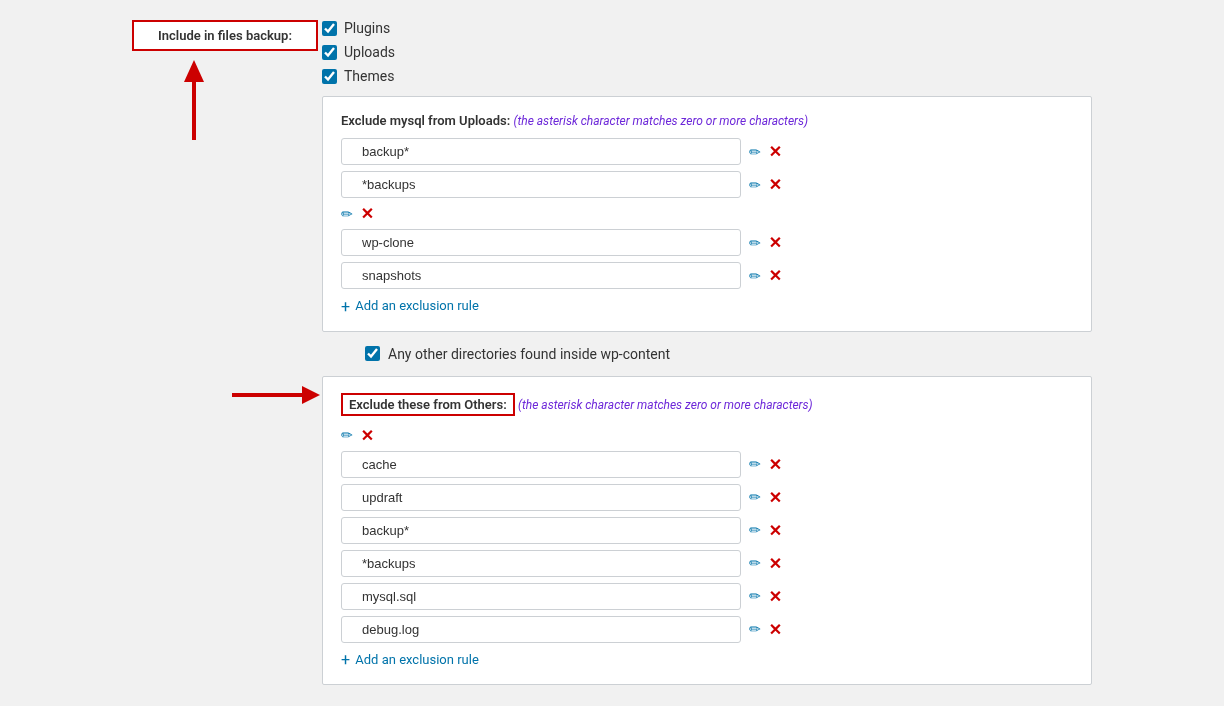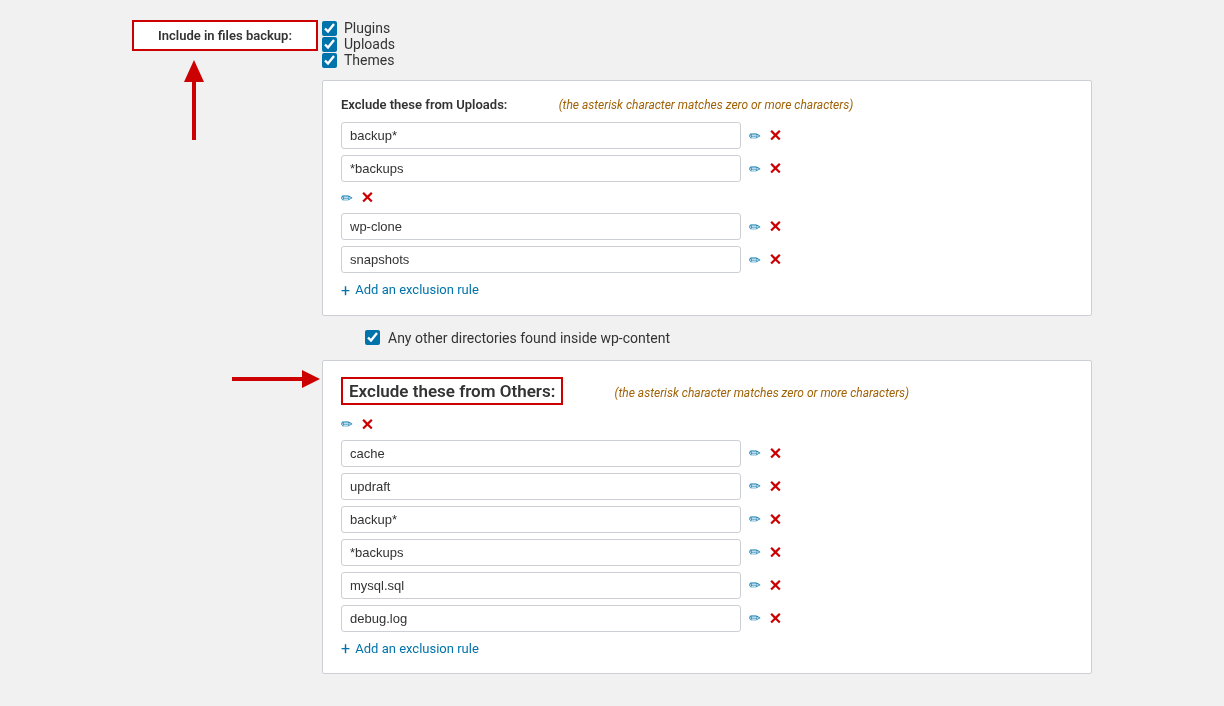--- a/index.html
+++ b/index.html
@@ -55,21 +55,21 @@
       border-left: 10px solid transparent;
       border-right: 10px solid transparent;
       border-bottom: 22px solid #c00;
     }
     .right-panel {
       flex: 1;
     }
     .checkbox-group {
       display: flex;
       flex-direction: column;
-      gap: 0;
+      gap: 8px;
       margin-bottom: 12px;
     }
     .checkbox-item {
       display: flex;
       align-items: center;
       gap: 7px;
       font-size: 14px;
     }
     .checkbox-item input[type="checkbox"] {
       accent-color: #0073aa;
@@ -86,41 +86,40 @@
     }
     .section-title {
       font-size: 13px;
       font-weight: 600;
       margin-bottom: 10px;
       color: #333;
     }
     .section-title .italic-note {
       font-weight: 400;
       font-style: italic;
-      color: #a16207;
+      color: #6d28d9;
       font-size: 12px;
-      margin-left: 48px;
     }
     .exclude-title-highlighted {
       display: inline-block;
       border: 2px solid #c00;
       padding: 2px 6px;
       font-weight: 600;
-      font-size: 17px;
+      font-size: 13px;
     }
     .exclusion-row {
       display: flex;
       align-items: center;
       margin-bottom: 6px;
       gap: 8px;
     }
     .exclusion-input {
       flex: 1;
       max-width: 400px;
-      padding: 5px 8px;
+      padding: 5px 20px;
       border: 1px solid #ccd0d4;
       border-radius: 3px;
       font-size: 13px;
       background: #fff;
       color: #333;
     }
     .edit-icon {
       color: #0073aa;
       cursor: pointer;
       font-size: 14px;
@@ -209,21 +208,21 @@
         <span>Uploads</span>
       </label>
       <label class="checkbox-item">
         <input type="checkbox" checked="" style="">
         <span>Themes</span>
       </label>
     </div>
 
     <div class="section-box">
       <div class="section-title">
-        <span>Exclude these from Uploads:</span>
+        <span>Exclude mysql from Uploads:</span>
         <span class="italic-note">(the asterisk character matches zero or more characters)</span>
       </div>
       <div id="uploads-rows">
           <div class="exclusion-row">
       <input type="text" class="exclusion-input" value="backup*" style="">
       <a href="#" class="edit-icon">✏</a>
       <a href="#" class="delete-icon">✕</a>
     </div>
           <div class="exclusion-row">
       <input type="text" class="exclusion-input" value="*backups" style="">

